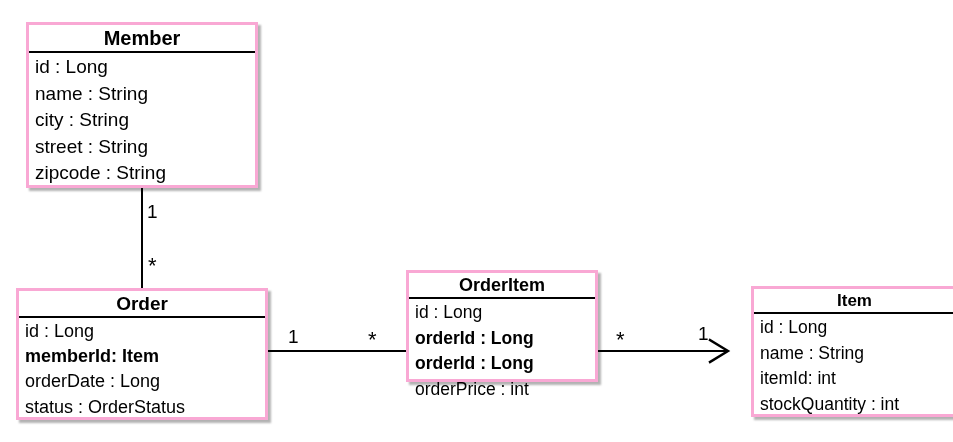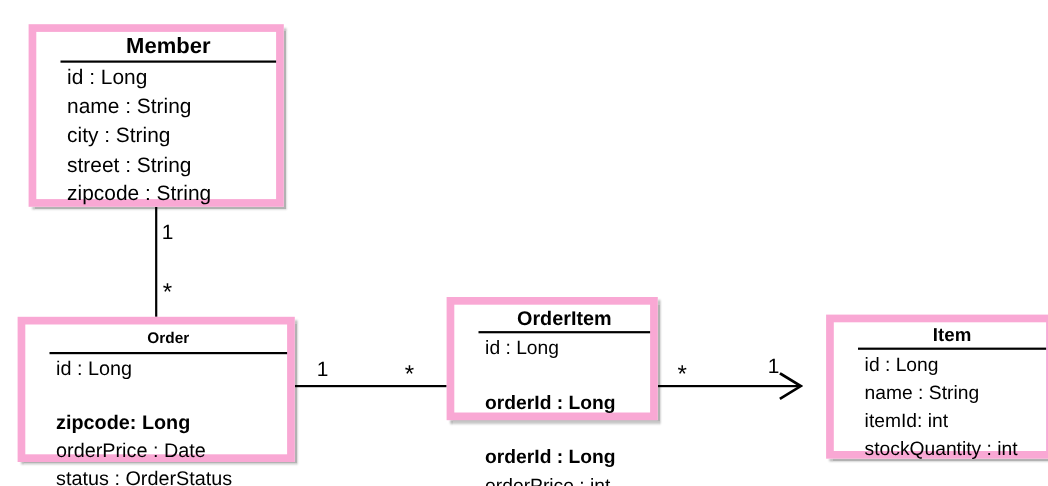--- a/index.html
+++ b/index.html
@@ -18,24 +18,23 @@
     height: 442px;
     background: #ffffff;
     overflow: hidden;
   }
 
   
   .uml-class {
     position: absolute;
     box-sizing: border-box;
     background: #ffffff;
-    border: 7px solid #f9a8d4;
+    border: 3px solid #f9a8d4;
     box-shadow: 3px 3px 2px rgba(0,0,0,0.30);
     z-index: 3;
-    padding-left: 22px;
   }
   .uml-title {
     box-sizing: border-box;
     width: 100%;
     text-align: center;
     font-weight: bold;
     color: #000000;
     border-bottom: 2px solid #000000;
     white-space: nowrap;
     overflow: hidden;
@@ -45,29 +44,29 @@
     width: 100%;
     padding: 1px 0 1px 0;
   }
   .uml-attr {
     box-sizing: border-box;
     white-space: nowrap;
     color: #000000;
     padding-left: 6px;
     overflow: hidden;
   }
-  .uml-attr.bold { font-weight: bold; margin-top: 24px; }
+  .uml-attr.bold { font-weight: bold; }
 
   
   #class-member  { left: 26px;  top: 22px;  width: 232px; height: 166px; }
   #class-member  .uml-title { font-size: 20px; line-height: 26px; height: 28px; }
   #class-member  .uml-attr  { font-size: 19px; line-height: 26.6px; height: 26.6px; }
 
   #class-order   { left: 16px;  top: 288px; width: 252px; height: 132px; }
-  #class-order   .uml-title { font-size: 14px; line-height: 25px; height: 27px; }
+  #class-order   .uml-title { font-size: 19px; line-height: 25px; height: 27px; }
   #class-order   .uml-attr  { font-size: 18px; line-height: 25.2px; height: 25.2px; }
 
   #class-orderitem { left: 406px; top: 270px; width: 192px; height: 112px; }
   #class-orderitem .uml-title { font-size: 18px; line-height: 24px; height: 26px; }
   #class-orderitem .uml-attr  { font-size: 17.5px; line-height: 25.6px; height: 25.6px; }
 
   #class-item    { left: 728px; top: 286px; width: 207px; height: 131px; margin-left: 23px; }
   #class-item    .uml-title { font-size: 17px; line-height: 23px; height: 25px; }
   #class-item    .uml-attr  { font-size: 17.5px; line-height: 25.6px; height: 25.6px; }
 
@@ -129,22 +128,22 @@
       <div class="uml-attr">city : String</div>
       <div class="uml-attr">street : String</div>
       <div class="uml-attr">zipcode : String</div>
     </div>
   </div>
 
   <div class="uml-class" id="class-order">
     <div class="uml-title">Order</div>
     <div class="uml-attrs">
       <div class="uml-attr">id : Long</div>
-      <div class="uml-attr bold">zipcode: Long</div>
-      <div class="uml-attr">orderPrice : Date</div>
+      <div class="uml-attr bold">memberId: Item</div>
+      <div class="uml-attr">orderDate : Long</div>
       <div class="uml-attr">status : OrderStatus</div>
     </div>
   </div>
 
   <div class="uml-class" id="class-orderitem">
     <div class="uml-title">OrderItem</div>
     <div class="uml-attrs">
       <div class="uml-attr">id : Long</div>
       <div class="uml-attr bold">orderId : Long</div>
       <div class="uml-attr bold">orderId : Long</div>

